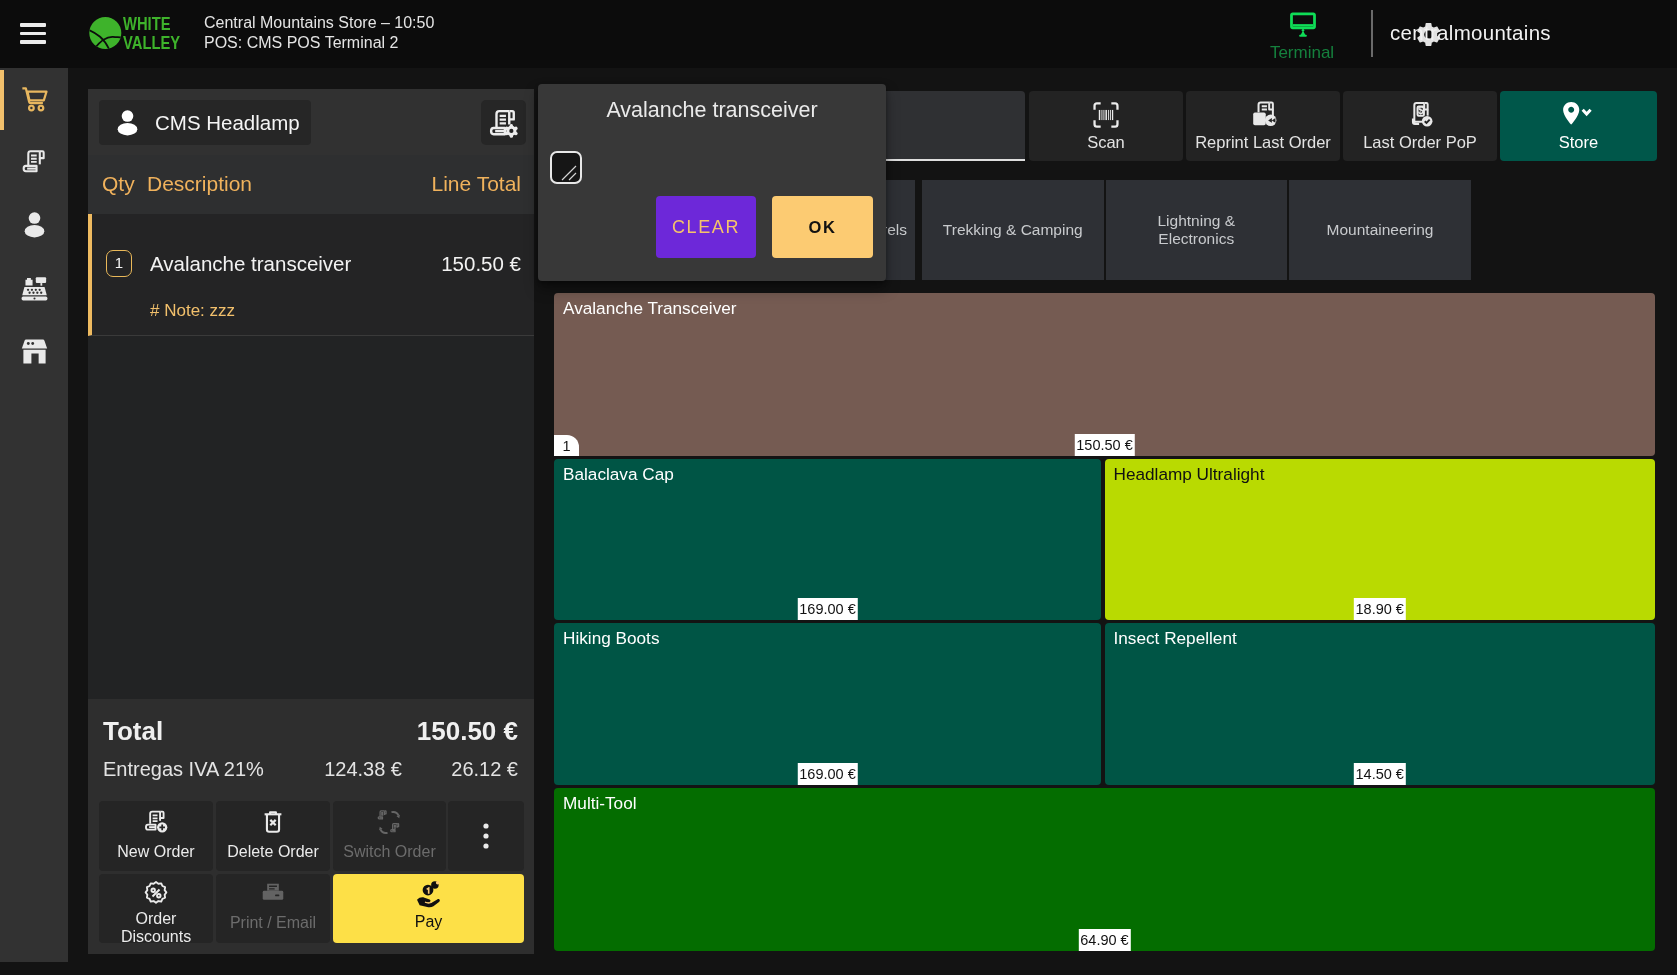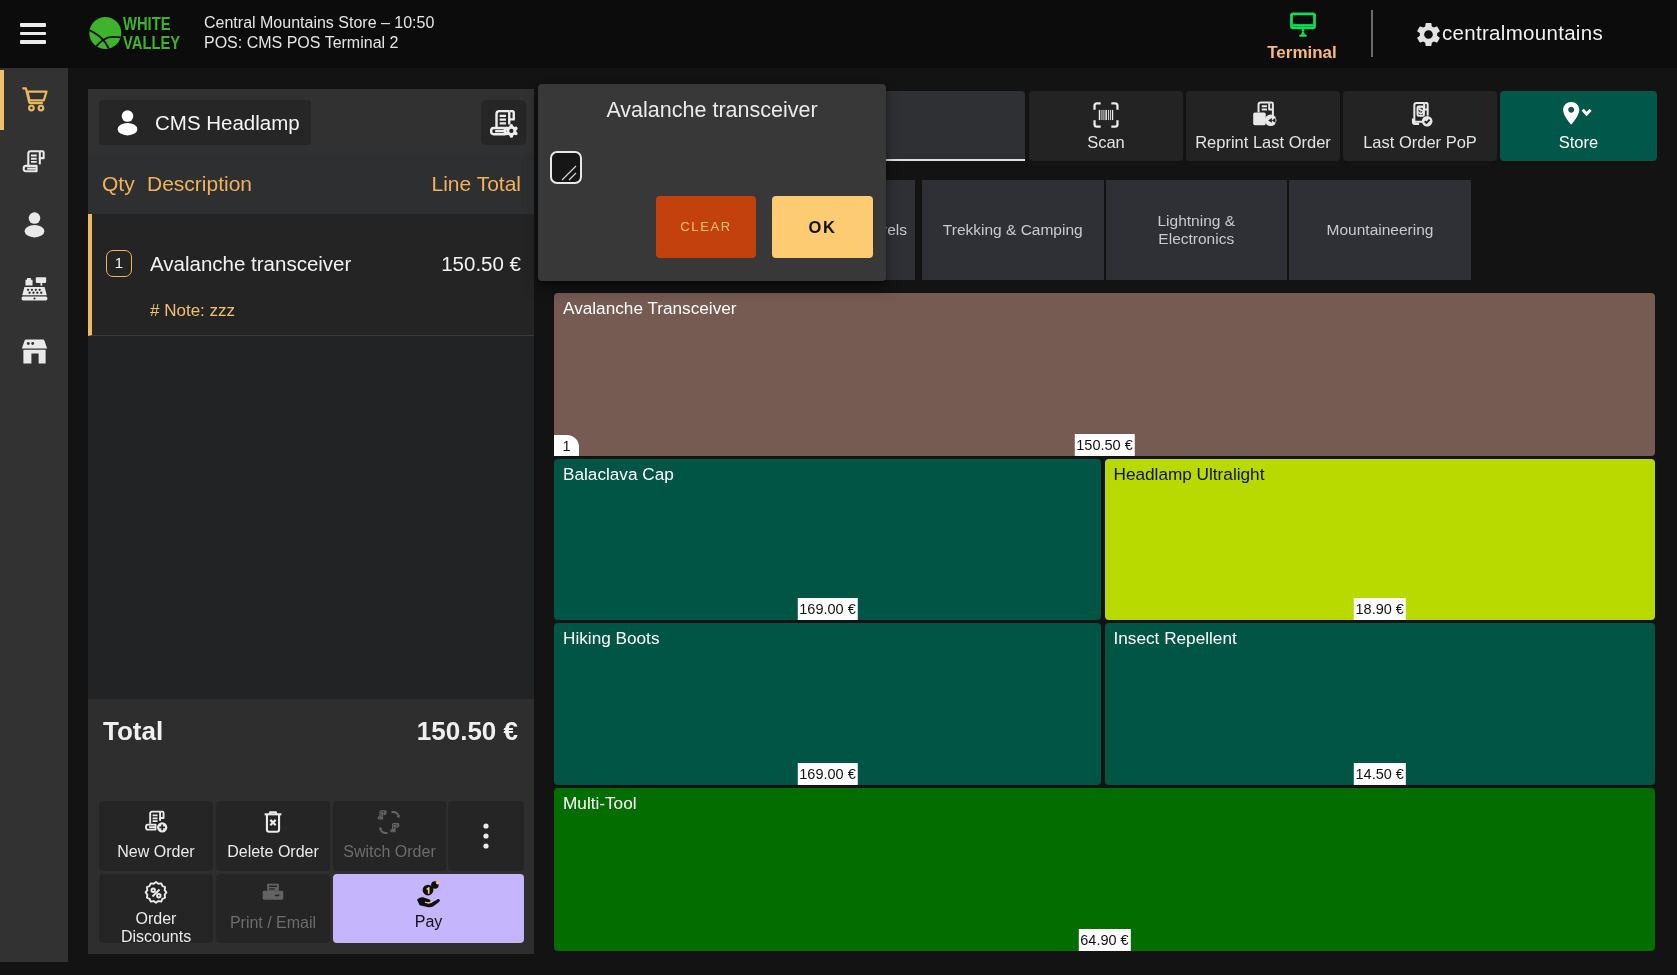--- a/index.html
+++ b/index.html
@@ -4,23 +4,23 @@
 <style>
   * { margin:0; padding:0; box-sizing:border-box; }
   html,body { width:1677px; height:975px; overflow:hidden; background:#131313; font-family:"Liberation Sans", sans-serif; }
   .abs { position:absolute; }
   #stage { position:relative; width:1349px; height:975px; background:#131313; }
   
   #topbar { left:0; top:0; width:1677px; height:68px; background:#0c0c0c; }
   .hbar { position:absolute; left:20px; width:26px; height:3.5px; background:#ececec; border-radius:1px; }
   #logotext { left:123px; top:15px; color:#3eb32b; font-weight:bold; font-size:18px; line-height:19.2px; letter-spacing:0; transform:scaleX(0.82); transform-origin:left top; }
   #storetitle { left:204px; top:13px; color:#e4e4e4; font-size:16px; line-height:19.5px; }
-  #termlbl { left:1252px; top:43px; width:100px; text-align:center; color:#fdba74; font-size:17px;font-weight:bold; }
+  #termlbl { left:1252px; top:43px; width:100px; text-align:center; color:#15803d; font-size:17px; }
   #vdiv { left:1371px; top:10px; width:1.5px; height:47px; background:#6a6a6a; }
-  #account { left:1390px; top:21px; width:265px; text-align:center; color:#f2f2f2; font-size:20.5px; letter-spacing:.3px; }
+  #account { left:1390px; top:21px; width:265px; text-align:left; color:#f2f2f2; font-size:20.5px; letter-spacing:.3px; }
   
   #sidebar { left:0; top:68px; width:68px; height:894px; background:#323232; }
   #activebar { left:0; top:70px; width:4px; height:60px; background:#f2c06c; }
   .navic { position:absolute; left:19px; }
   
   #panel { left:88px; top:89px; width:446px; height:865px; background:#222324; }
   #custsec { left:88px; top:89px; width:446px; height:66px; background:#313131; }
   #custbtn { left:99px; top:100px; width:212px; height:45px; background:#262626; border-radius:4px; }
   #custbtn span { position:absolute; left:56px; top:10.5px; color:#f5f5f5; font-size:20.5px; }
   #rcptgear { left:481px; top:100px; width:45px; height:45px; background:#262626; border-radius:5px; }
@@ -32,38 +32,38 @@
   #qtychip { position:absolute; left:14px; top:36px; width:26px; height:27px; border:1.5px solid #e9b859; border-radius:7px; color:#f5f5f5; font-size:15px; text-align:center; line-height:24px; }
   #row1 .nm { position:absolute; left:58px; top:38px; color:#f2f2f2; font-size:20.5px; }
   #row1 .pr { position:absolute; right:13px; top:38px; color:#f2f2f2; font-size:20.5px; }
   #row1 .note { position:absolute; left:58px; top:87px; color:#f2c06c; font-size:17px; }
   #totals { left:88px; top:699px; width:446px; height:255px; background:#2e2e2e; }
   .trow1 { position:absolute; left:15px; right:16px; top:17px; color:#f0f0f0; font-size:26px; font-weight:bold; }
   .trow2 { position:absolute; left:15px; right:16px; top:59px; color:#e3e3e3; font-size:20px; }
   .btn { position:absolute; background:#252525; border-radius:4px; text-align:center; color:#ebebeb; }
   .btn .lb { position:absolute; left:0; right:0; font-size:16px; line-height:18px; }
   .btn.dis { color:#6c6c6c; }
-  #paybtn { background:#c4b5fd; color:#101010; }
+  #paybtn { background:#fde047; color:#101010; }
   
   #search { left:554px; top:91px; width:471px; height:70px; background:#2f3033; border-bottom:2px solid #dedede; border-radius:4px 4px 0 0; }
   .topbtn { position:absolute; top:91px; height:70px; background:#232323; border-radius:4px; text-align:center; }
   .topbtn .lb { position:absolute; left:0; right:0; top:42px; font-size:16.5px; color:#e3e3e3; }
   #storebtn { background:#00574a; }
   
   .tab { position:absolute; top:180px; height:100px; background:#2e3035; color:#c8cacd; font-size:15.5px; display:flex; align-items:center; justify-content:center; text-align:center; }
   
   .tile { position:absolute; border-radius:4px; color:#fff; font-size:17.2px; }
   .tile .tnm { position:absolute; left:9px; top:5px; }
   .tile .tpr { position:absolute; bottom:0; left:50%; transform:translateX(-50%); background:#fff; color:#121212; font-size:14.5px; height:22px; line-height:23px; padding:0 2px; white-space:nowrap; }
   #qbadge { position:absolute; left:0; bottom:0; width:25px; height:21px; background:#fff; color:#141414; border-radius:0 12px 0 0; font-size:14.5px; line-height:22px; text-align:center; }
   
   #modal { left:538px; top:84px; width:348px; height:197px; background:#383838; border-radius:4px; box-shadow:0 8px 14px rgba(0,0,0,.35), 0 2px 4px rgba(0,0,0,.3); }
   #modal h1 { position:absolute; left:0; right:0; top:14px; text-align:center; font-size:21.5px; font-weight:400; color:#eaeaea; }
   #mtextarea { position:absolute; left:12px; top:67px; width:32px; height:33px; background:#161616; border:2px solid #e8e8e8; border-radius:7px; }
-  #mclear { position:absolute; left:118px; top:112px; width:100px; height:62px; background:#c2410c; border-radius:4px; color:#f5c36a; font-size:13px; font-weight:500; letter-spacing:1.6px; text-align:center; line-height:62px; }
+  #mclear { position:absolute; left:118px; top:112px; width:100px; height:62px; background:#6d28d9; border-radius:4px; color:#f5c36a; font-size:18px; font-weight:500; letter-spacing:1.6px; text-align:center; line-height:62px; }
   #mok { position:absolute; left:234px; top:112px; width:101px; height:62px; background:#fccb72; border-radius:4px; color:#111; font-size:16.5px; font-weight:bold; letter-spacing:1.6px; text-align:center; line-height:62px; }
 </style>
 </head>
 <body>
 <div id="stage">
   <div class="abs" id="topbar"></div>
   <div class="hbar" style="top:23px"></div>
   <div class="hbar" style="top:31.5px"></div>
   <div class="hbar" style="top:40px"></div>
   <svg class="abs" style="left:89px;top:16px" width="33" height="34" viewBox="0 0 33 34">
@@ -175,20 +175,21 @@
       <span class="t">Line Total</span>
     </div>
   <div class="abs" id="row1">
     <div id="qtychip">1</div>
     <div class="nm">Avalanche transceiver</div>
     <div class="pr">150.50 €</div>
     <div class="note"># Note: zzz</div>
   </div>
   <div class="abs" id="totals">
     <div class="trow1">Total<span style="float:right">150.50 €</span></div>
+    <div class="trow2">Entregas IVA 21%<span style="position:absolute;right:116px">124.38 €</span><span style="position:absolute;right:0">26.12 €</span></div>
   </div>
 
   <div class="btn" style="left:99px;top:801px;width:114px;height:70px">
     <svg style="position:absolute;left:43px;top:7px" width="28" height="28" viewBox="0 0 24 24">
       <g fill="none" stroke="#ebebeb" stroke-width="1.6" stroke-linejoin="round">
         <path d="M15.6 3.1 H8.8 Q7 3.1 7 5 V13.6"></path>
         <path d="M15.6 3.1 h1.9 q1 0 1 1 v4.5 h-3 V3.5"></path>
         <path d="M15.5 8.6 V11"></path>
         <path d="M11.6 14.3 H5.1 Q3.4 14.3 3.4 16.4 Q3.4 18.5 5.1 18.5 H11.6 Z"></path>
         <path d="M6.1 16.4 h5.5"></path>

